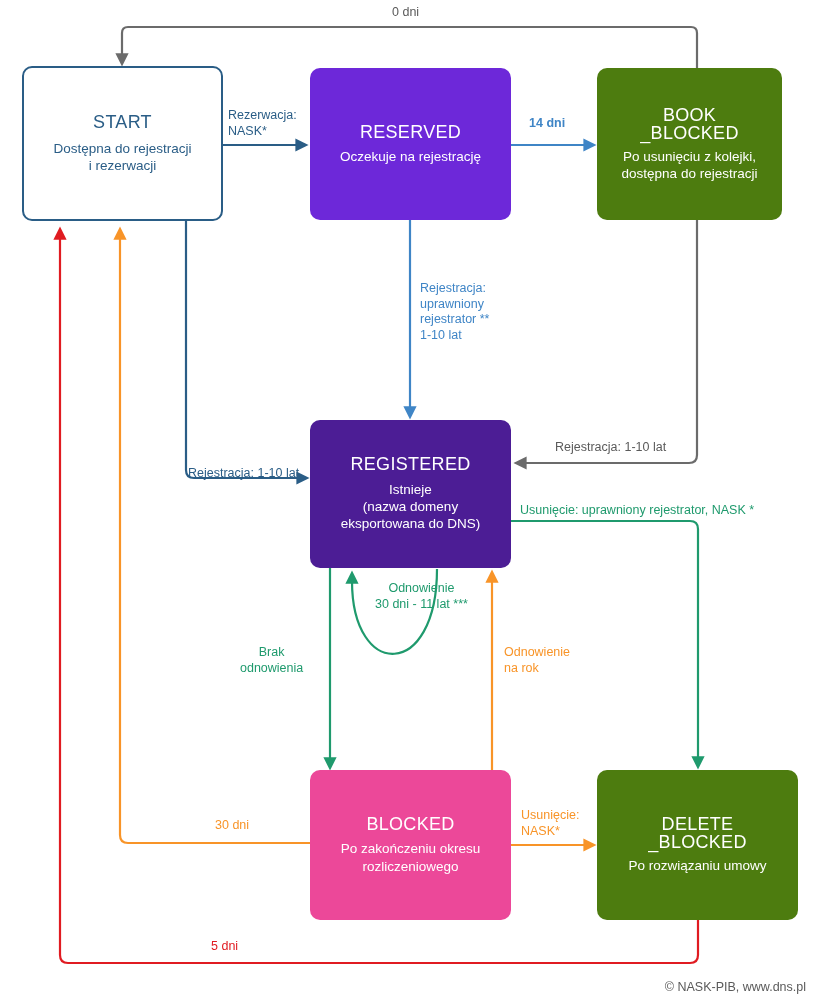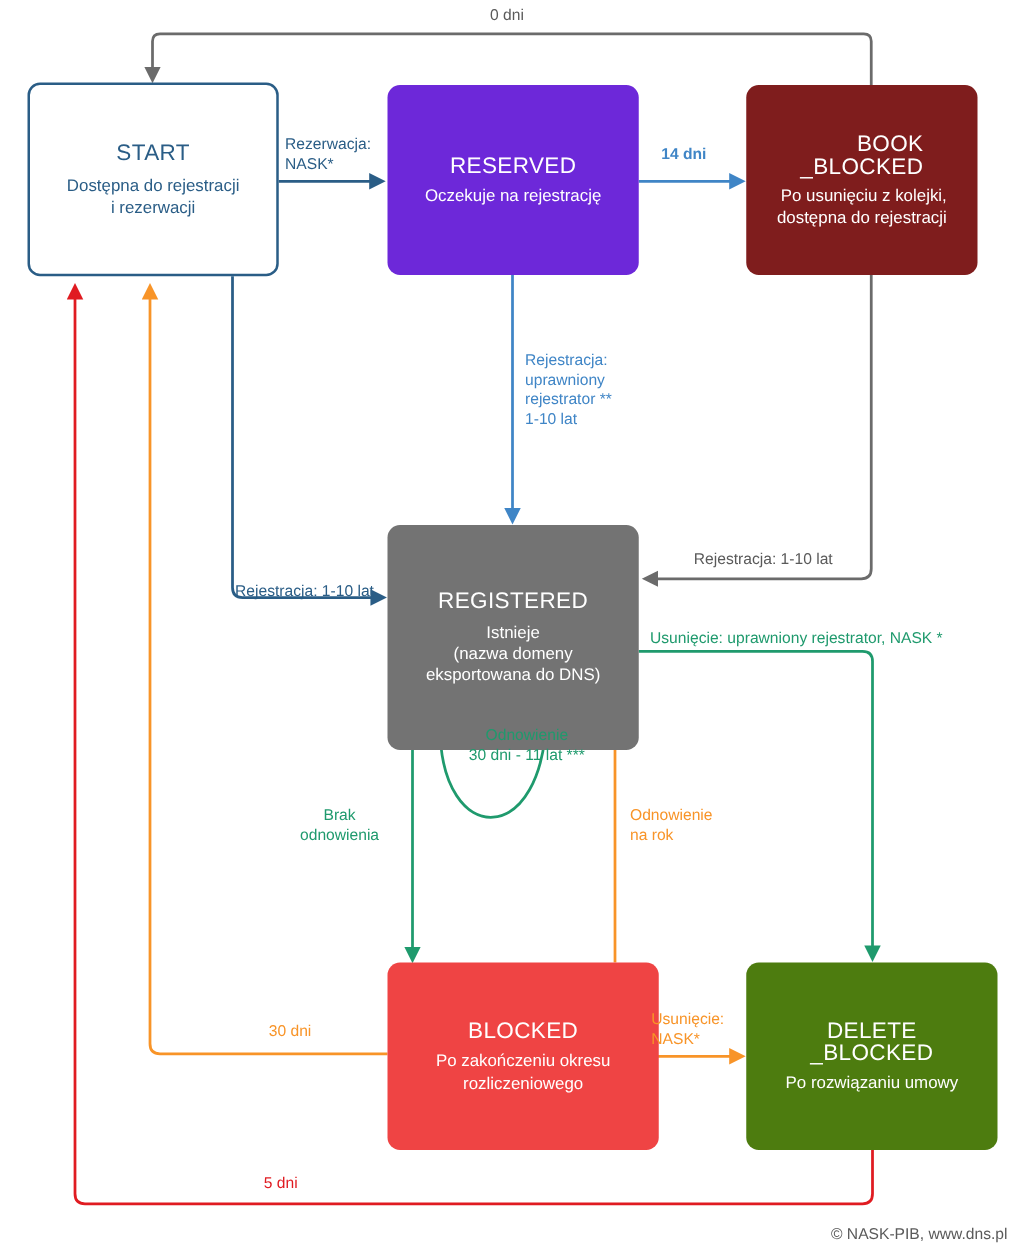--- a/index.html
+++ b/index.html
@@ -60,35 +60,34 @@
   #node-start .node-sub { margin-top: 8px; }
   
   #node-reserved {
     left: 310px; top: 68px; width: 201px; height: 152px;
     background: #6d28d9;
     color: #ffffff;
   }
   
   #node-bookblocked {
     left: 597px; top: 68px; width: 185px; height: 152px;
-    background: #7f1d1d;
-    color: #ffffff;
-    text-align: right;
+    background: #4d7c0f;
+    color: #ffffff;
   }
   #node-bookblocked .node-title { line-height: 1.0; }
   
   #node-registered {
-    left: 310px; top: 420px; width: 201px; height: 180px;
-    background: #737373;
+    left: 310px; top: 420px; width: 201px; height: 148px;
+    background: #4c1d95;
     color: #ffffff;
   }
   
   #node-blocked {
-    left: 310px; top: 770px; width: 217px; height: 150px;
-    background: #ef4444;
+    left: 310px; top: 770px; width: 201px; height: 150px;
+    background: #ec4899;
     color: #ffffff;
   }
   
   #node-deleteblocked {
     left: 597px; top: 770px; width: 201px; height: 150px;
     background: #4d7c0f;
     color: #ffffff;
   }
   #node-deleteblocked .node-title { line-height: 1.0; }
 

